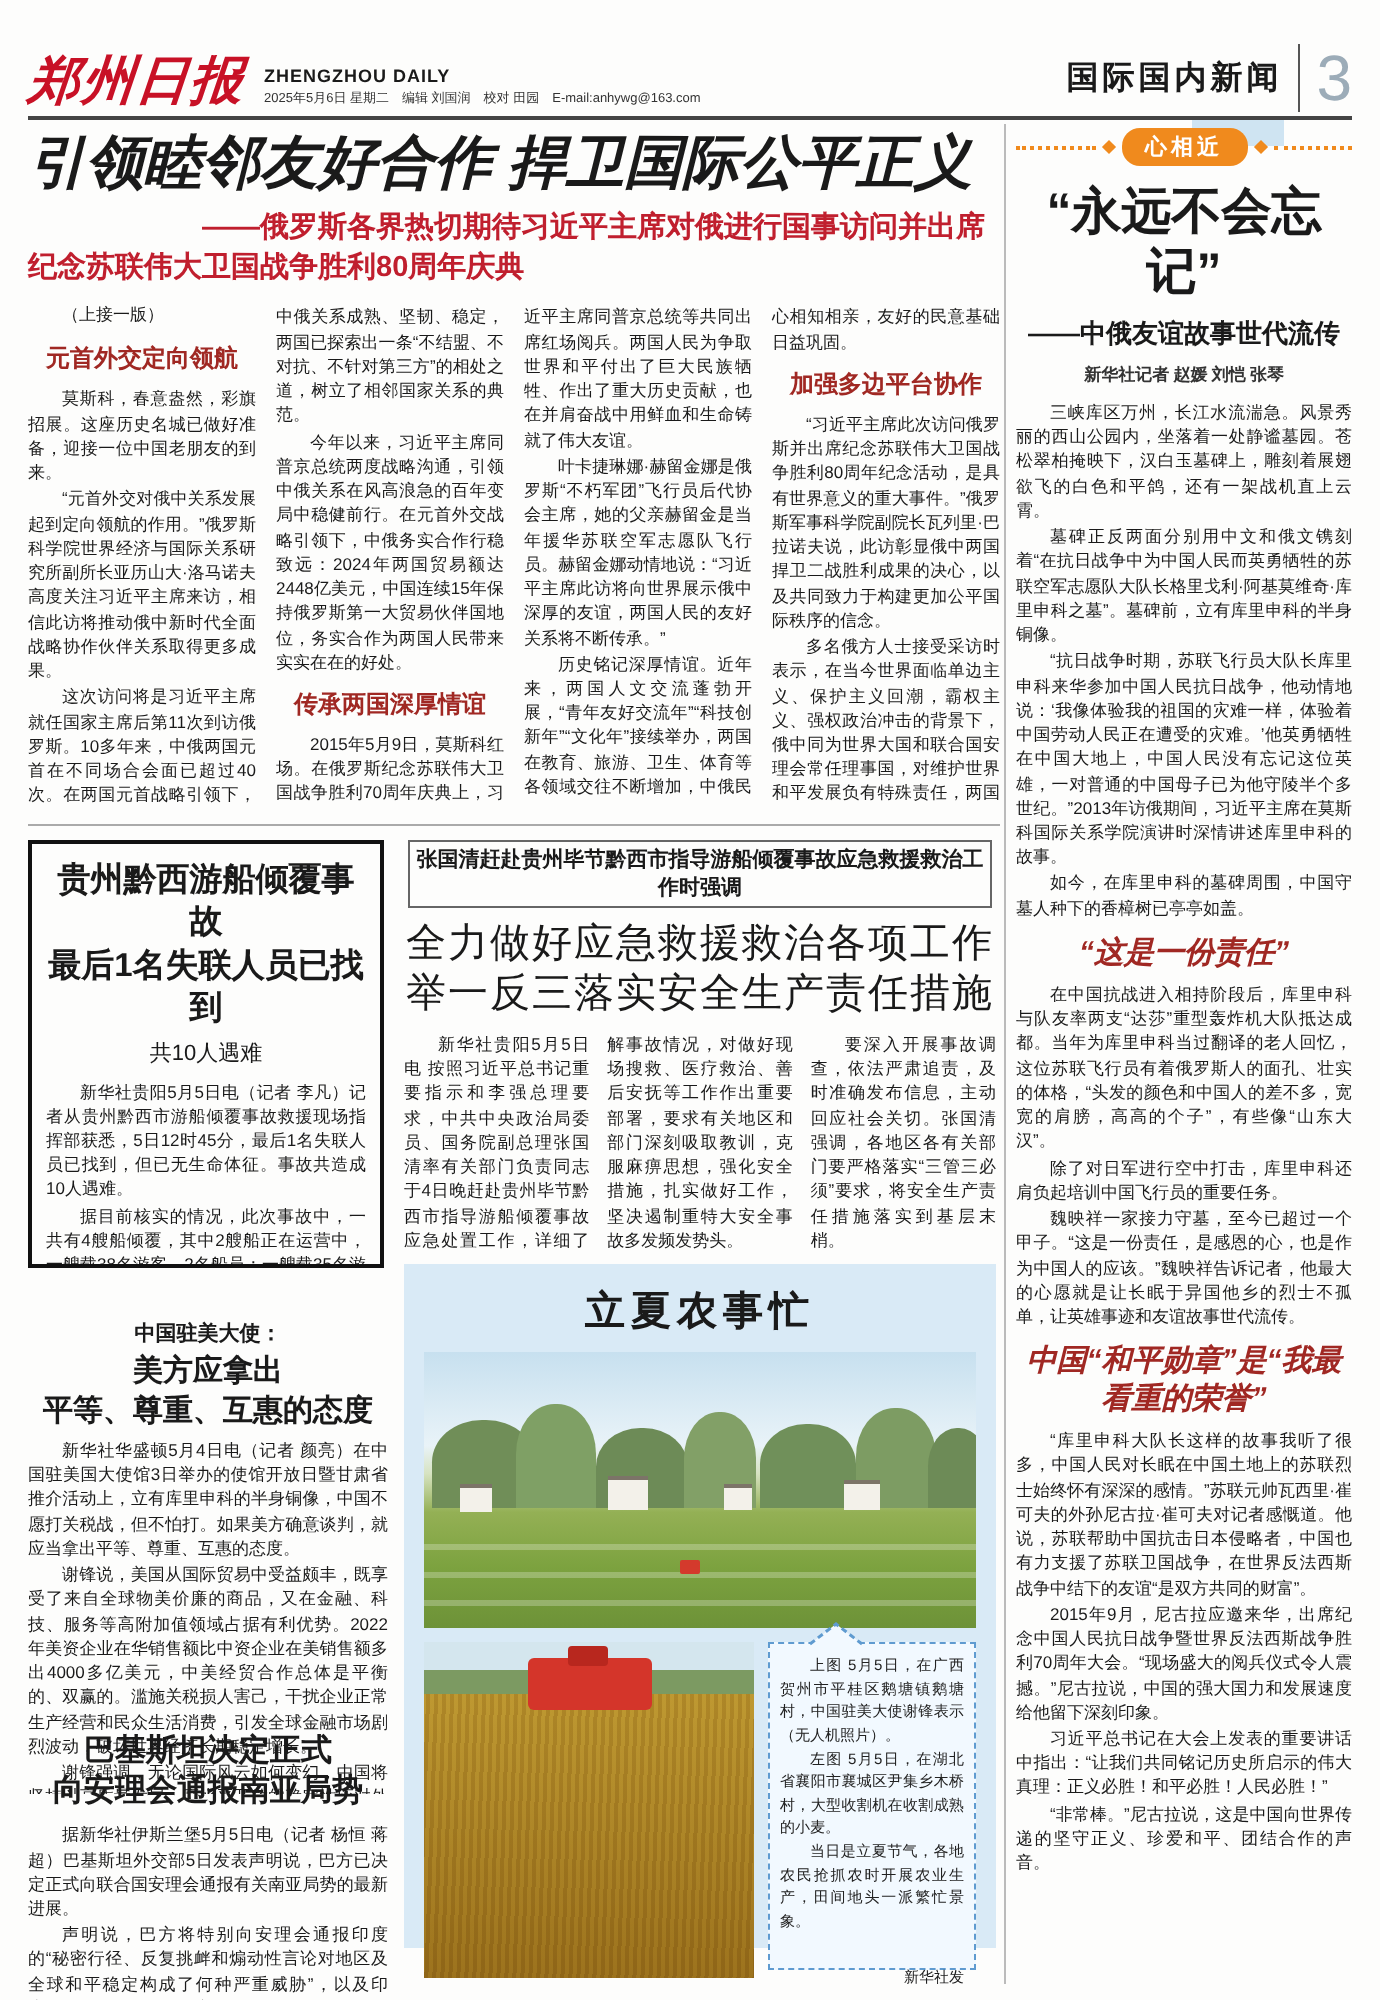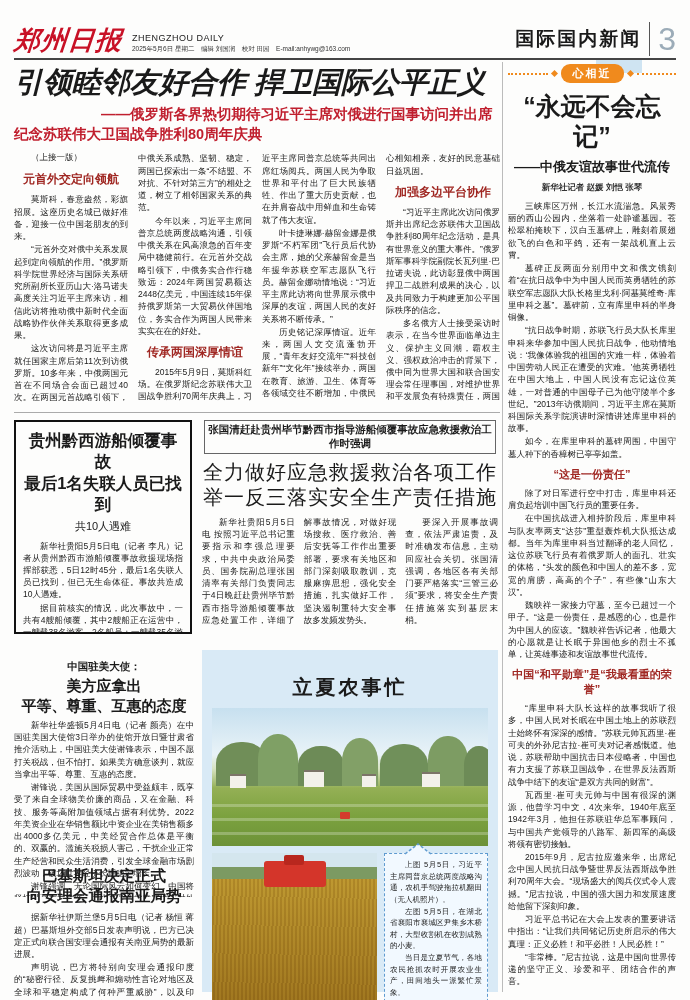--- a/index.html
+++ b/index.html
@@ -5,24 +5,24 @@
   html,body{margin:0;padding:0;background:#e8e8e8;}
   .page{position:relative;width:690px;height:1000px;margin:0 auto;background:#fdfdfc;
         font-family:"Liberation Sans",sans-serif;color:#1a1a1a;overflow:hidden;}
   
   .masthead{position:absolute;left:14px;top:10px;width:662px;height:48px;
             border-bottom:2px solid #444;display:flex;align-items:flex-end;}
   .logo{font-family:"Liberation Serif",serif;font-weight:bold;font-style:italic;
         font-size:26px;color:#c81126;letter-spacing:1px;transform:skewX(-5deg);
         line-height:1;padding-bottom:4px;}
   .mast-mid{margin-left:10px;padding-bottom:4px;}
-  .mast-en{font-size:9px;font-weight:normal;letter-spacing:.5px;}
+  .mast-en{font-size:9px;font-weight:bold;letter-spacing:.5px;}
   .mast-info{font-size:6.5px;color:#333;margin-top:2px;}
   .mast-right{margin-left:auto;display:flex;align-items:center;padding-bottom:2px;}
-  .section-title{font-size:19px;font-weight:bold;letter-spacing:2px;}
+  .section-title{font-size:16px;font-weight:bold;letter-spacing:2px;}
   .vrule{width:1px;height:34px;background:#555;margin:0 8px;}
   .page-num{font-size:32px;color:#9cacb8;font-weight:normal;line-height:1;}
   .page-tab{position:absolute;right:48px;top:60px;width:46px;height:13px;background:#cfe4f2;}
   
   .para{font-size:8.5px;line-height:1.44;text-align:justify;text-indent:2em;margin:0 0 1px 0;}
   .subhead{font-size:12px;font-weight:bold;color:#a02823;text-align:center;
            margin:7px 0 5px 0;text-indent:0;}
   .note{font-size:8.5px;text-align:left;text-indent:2em;margin:0 0 2px 0;}
   
   .main-art{position:absolute;left:14px;top:66px;width:486px;}
@@ -48,22 +48,22 @@
   
   .amb-art{position:absolute;left:14px;top:652px;width:180px;}
   .amb-kicker{font-size:10.5px;font-weight:bold;text-align:center;margin:8px 0 2px 0;}
   .amb-h{font-size:15px;font-weight:bold;text-align:center;line-height:1.3;margin:0 0 4px 0;}
   .amb-body{height:178px;overflow:hidden;}
   
   .pak-art{position:absolute;left:14px;top:866px;width:180px;}
   .pak-h{font-size:15.5px;font-weight:bold;text-align:center;line-height:1.3;margin:0 0 5px 0;}
   .pak-body{height:100px;overflow:hidden;}
   
-  .photo-block{position:absolute;left:202px;top:650px;width:296px;height:342px;
-               background:#d9eaf6;box-sizing:border-box;padding:22px 10px;}
+  .photo-block{position:absolute;left:202px;top:632px;width:296px;height:342px;
+               background:#d9eaf6;box-sizing:border-box;padding:8px 10px;}
   .photo-title{font-size:20px;font-weight:bold;text-align:center;letter-spacing:3px;margin:2px 0 7px 0;}
   .photo1{position:relative;width:276px;height:138px;overflow:hidden;
           background:linear-gradient(#c7e0ef 0%,#e9f3f8 34%,#d7e3c2 44%,#94b055 58%,#7ca23f 78%,#6d9238 100%);}
   .mt{position:absolute;border-radius:48% 48% 0 0;}
   .bld{position:absolute;background:#f3f1ea;border-top:2px solid #7c7468;}
   .stripe{position:absolute;left:0;width:100%;height:3px;background:rgba(255,255,255,.25);}
   .photo-row{display:flex;gap:7px;margin-top:7px;}
   .photo2{position:relative;width:172px;height:168px;overflow:hidden;
           background:repeating-linear-gradient(92deg,#dcc46c 0 2px,#c9ad56 2px 4px),
                      linear-gradient(#e4d07e,#b59545);background-blend-mode:multiply;}
@@ -78,23 +78,23 @@
   .cap-pointer{position:absolute;left:18px;top:-11px;}
   
   .fr-col{position:absolute;left:508px;top:64px;width:168px;}
   .badge-row{display:flex;align-items:center;justify-content:center;gap:4px;margin-bottom:8px;}
   .dotline{flex:1;border-top:2px dotted #f08a1d;}
   .diamond{width:5px;height:5px;background:#f08a1d;transform:rotate(45deg);}
   .badge{background:#f08a1d;color:#fff;font-size:11px;font-weight:bold;
          padding:2px 12px;border-radius:9px;letter-spacing:2px;}
   .fr-h1{font-size:25px;font-weight:bold;text-align:center;letter-spacing:0;margin:0;line-height:1.2;}
   .fr-sub{font-size:13px;font-weight:bold;text-align:center;margin:7px 0 6px 0;}
-  .fr-byline{font-size:8.5px;font-weight:bold;text-align:center;color:#333;margin-bottom:6px;}
+  .fr-byline{font-size:8.5px;font-weight:bold;text-align:center;color:#333;margin-bottom:6px;font-family:Liberation Serif, serif;}
   .fr-body{height:786px;overflow:hidden;}
-  .fr-body .subhead{font-size:11px;}
+  .fr-body .subhead{font-size:15px;font-style:italic;}
 </style>
 </head>
 <body>
 
 <div class="page">
 
   <div class="masthead">
     <div class="logo">郑州日报</div>
     <div class="mast-mid">
       <div class="mast-en">ZHENGZHOU DAILY</div>
@@ -166,21 +166,21 @@
       </div>
   </div>
 
   <div class="amb-art">
     <div class="amb-kicker">中国驻美大使：</div>
     <div class="amb-h">
       <div>美方应拿出</div>
       <div>平等、尊重、互惠的态度</div>
     </div>
     <div class="amb-body">
-        <p class="para">新华社华盛顿5月4日电（记者 颜亮）在中国驻美国大使馆3日举办的使馆开放日暨甘肃省推介活动上，中国驻美大使谢锋表示，中国不愿打关税战，但不怕打。如果美方确意谈判，就应当拿出平等、尊重、互惠的态度。</p>
+        <p class="para">新华社华盛顿5月4日电（记者 颜亮）在中国驻美国大使馆3日举办的使馆开放日暨甘肃省推介活动上，立有库里申科的半身铜像，中国不愿打关税战，但不怕打。如果美方确意谈判，就应当拿出平等、尊重、互惠的态度。</p>
         <p class="para">谢锋说，美国从国际贸易中受益颇丰，既享受了来自全球物美价廉的商品，又在金融、科技、服务等高附加值领域占据有利优势。2022年美资企业在华销售额比中资企业在美销售额多出4000多亿美元，中美经贸合作总体是平衡的、双赢的。滥施关税损人害己，干扰企业正常生产经营和民众生活消费，引发全球金融市场剧烈波动，破坏世界经济长期稳定增长。</p>
         <p class="para">谢锋强调，无论国际风云如何变幻，中国将坚持以高质量发展、高水平开放的确定性应对外部不确定性。中国是全球第二大消费市场，拥有最大规模中等收入群体，已成为150多个国家和地区的主要贸易伙伴。今年一季度中国经济迎来开门红，国内生产总值（GDP）同比增长5.4%，出口顶住压力逆势增长6.9%，国际市场朋友圈越来越大。</p>
       </div>
   </div>
 
   <div class="pak-art">
     <div class="pak-h">
       <div>巴基斯坦决定正式</div>
       <div>向安理会通报南亚局势</div>
     </div>
@@ -217,21 +217,21 @@
         <div class="p2trees"></div>
         <div class="harvester">
           <div class="harv-cab"></div>
         </div>
       </div>
       <div class="caption-box">
         <svg class="cap-pointer" width="30" height="12">
           <polyline points="2,11 15,1 28,11" fill="#f2f9ff" stroke="#5f9bd0" stroke-width="1.5" stroke-dasharray="3,2"></polyline>
         </svg>
         <div>
-            <p class="cap-p">上图 5月5日，习近平主席同普京总统两度战略沟通，农机手驾驶拖拉机翻田（无人机照片）。</p>
+            <p class="cap-p">上图 5月5日，在广西贺州市平桂区鹅塘镇鹅塘村，中国驻美大使谢锋表示（无人机照片）。</p>
             <p class="cap-p">左图 5月5日，在湖北省襄阳市襄城区尹集乡木桥村，大型收割机在收割成熟的小麦。</p>
             <p class="cap-p">当日是立夏节气，各地农民抢抓农时开展农业生产，田间地头一派繁忙景象。</p>
           </div>
         <div class="cap-credit">新华社发</div>
       </div>
     </div>
   </div>
 
   <div class="fr-col">
     <div class="badge-row">
@@ -247,30 +247,29 @@
     <div class="fr-body">
       <div>
           <p class="para">三峡库区万州，长江水流湍急。风景秀丽的西山公园内，坐落着一处静谧墓园。苍松翠柏掩映下，汉白玉墓碑上，雕刻着展翅欲飞的白色和平鸽，还有一架战机直上云霄。</p>
           <p class="para">墓碑正反两面分别用中文和俄文镌刻着“在抗日战争中为中国人民而英勇牺牲的苏联空军志愿队大队长格里戈利·阿基莫维奇·库里申科之墓”。墓碑前，立有库里申科的半身铜像。</p>
           <p class="para">“抗日战争时期，苏联飞行员大队长库里申科来华参加中国人民抗日战争，他动情地说：‘我像体验我的祖国的灾难一样，体验着中国劳动人民正在遭受的灾难。’他英勇牺牲在中国大地上，中国人民没有忘记这位英雄，一对普通的中国母子已为他守陵半个多世纪。”2013年访俄期间，习近平主席在莫斯科国际关系学院演讲时深情讲述库里申科的故事。</p>
           <p class="para">如今，在库里申科的墓碑周围，中国守墓人种下的香樟树已亭亭如盖。</p>
         </div>
       <div>
         <p class="subhead">“这是一份责任”</p>
         <div>
+            <p class="para">在中国抗战进入相持阶段后，库里申科与队友率两支“达莎”重型轰炸机大队抵达成都。当年为库里申科当过翻译的老人回忆，这位苏联飞行员有着俄罗斯人的面孔、壮实的体格，“头发的颜色和中国人的差不多，宽宽的肩膀，高高的个子”，有些像“山东大汉”。</p>
             <p class="para">除了对日军进行空中打击，库里申科还肩负起培训中国飞行员的重要任务。</p>
-            <p class="para">在中国抗战进入相持阶段后，库里申科与队友率两支“达莎”重型轰炸机大队抵达成都。当年为库里申科当过翻译的老人回忆，这位苏联飞行员有着俄罗斯人的面孔、壮实的体格，“头发的颜色和中国人的差不多，宽宽的肩膀，高高的个子”，有些像“山东大汉”。</p>
             <p class="para">魏映祥一家接力守墓，至今已超过一个甲子。“这是一份责任，是感恩的心，也是作为中国人的应该。”魏映祥告诉记者，他最大的心愿就是让长眠于异国他乡的烈士不孤单，让英雄事迹和友谊故事世代流传。</p>
           </div>
       </div>
       <div>
         <p class="subhead">中国“和平勋章”是“我最看重的荣誉”</p>
         <div>
             <p class="para">“库里申科大队长这样的故事我听了很多，中国人民对长眠在中国土地上的苏联烈士始终怀有深深的感情。”苏联元帅瓦西里·崔可夫的外孙尼古拉·崔可夫对记者感慨道。他说，苏联帮助中国抗击日本侵略者，中国也有力支援了苏联卫国战争，在世界反法西斯战争中结下的友谊“是双方共同的财富”。</p>
-            <p class="para">瓦西里·崔可夫元帅与中国有很深的渊源，他曾学习中文，4次来华。1940年底至1942年3月，他担任苏联驻华总军事顾问，与中国共产党领导的八路军、新四军的高级将领有密切接触。</p>
             <p class="para">2015年9月，尼古拉应邀来华，出席纪念中国人民抗日战争暨世界反法西斯战争胜利70周年大会。“现场盛大的阅兵仪式令人震撼。”尼古拉说，中国的强大国力和发展速度给他留下深刻印象。</p>
             <p class="para">习近平总书记在大会上发表的重要讲话中指出：“让我们共同铭记历史所启示的伟大真理：正义必胜！和平必胜！人民必胜！”</p>
             <p class="para">“非常棒。”尼古拉说，这是中国向世界传递的坚守正义、珍爱和平、团结合作的声音。</p>
           </div>
       </div>
 
     </div>
   </div>
 
 </div>

